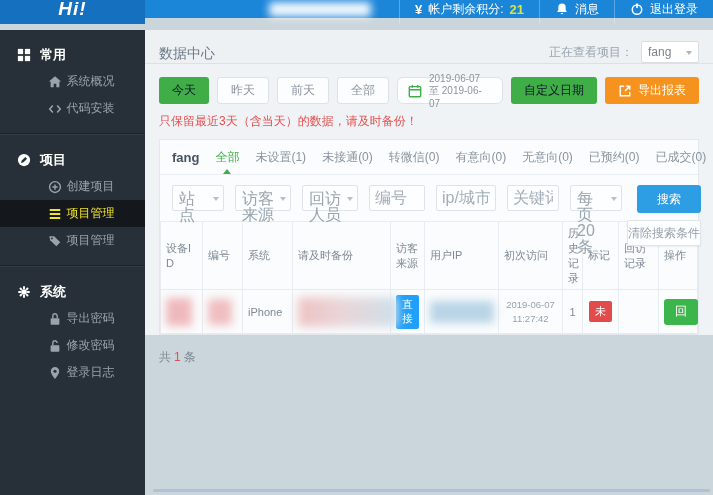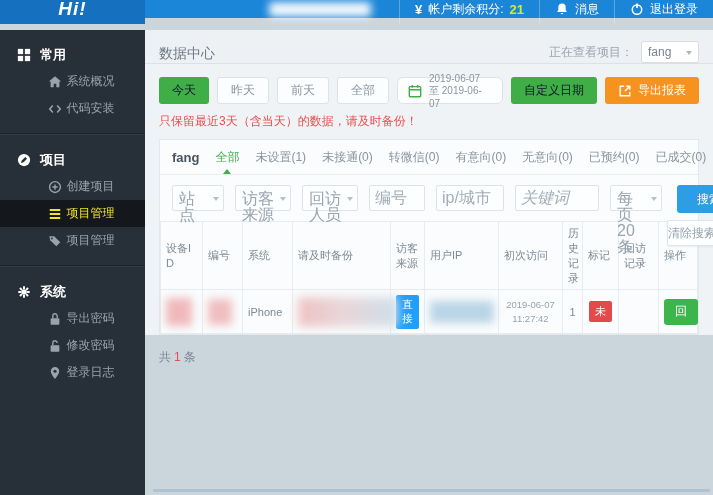--- a/index.html
+++ b/index.html
@@ -64,21 +64,21 @@
 
   .filter-row { display:flex; align-items:flex-start; gap:11px; padding:10px 12px 8px; position:relative; }
   .fbox { height:26px; background:#fdfeff; border:1px solid #dde3e8; border-radius:2px;
     font-size:16px; color:#9aa5ae; position:relative; flex:none; }
   .fsel { cursor:pointer; }
   .fsel .txt { display:block; padding:5px 13px 0 6px; line-height:16px; }
   .fsel::after { content:""; position:absolute; right:4px; top:11px;
     border:3.5px solid transparent; border-top:4px solid #b6bfc7; }
   input.fbox { padding:0 5px; outline:none; }
   input.fbox::placeholder { color:#a3adb6; }
-  .w52{width:52px;} .w56{width:56px;} .w60{width:68px;} .w64{width:84px;font-style:italic;}
+  .w52{width:52px;} .w56{width:56px;} .w60{width:60px;} .w64{width:52px;}
   .search-wrap { position:relative; margin-left:4px; }
   .btn-search { width:64px; height:28px; background:#2d9ee4; color:#fff; border-radius:3px;
     display:flex; align-items:center; justify-content:center; font-size:12px; cursor:pointer; }
   .btn-clear { position:absolute; top:35px; right:0; height:26px; background:#fdfeff;
     border:1px solid #e0e5ea; color:#98a2ab; font-size:12px; display:flex; align-items:center;
     padding:0 0; border-radius:2px; white-space:nowrap; cursor:pointer; z-index:2;
     box-shadow:0 1px 2px rgba(0,0,0,.06); }
 
   table { width:100%; border-collapse:collapse; table-layout:fixed; font-size:11px; color:#7e8994; }
   th,td { border:1px solid #e7ecf0; padding:4px 5px; font-weight:normal; text-align:left;

